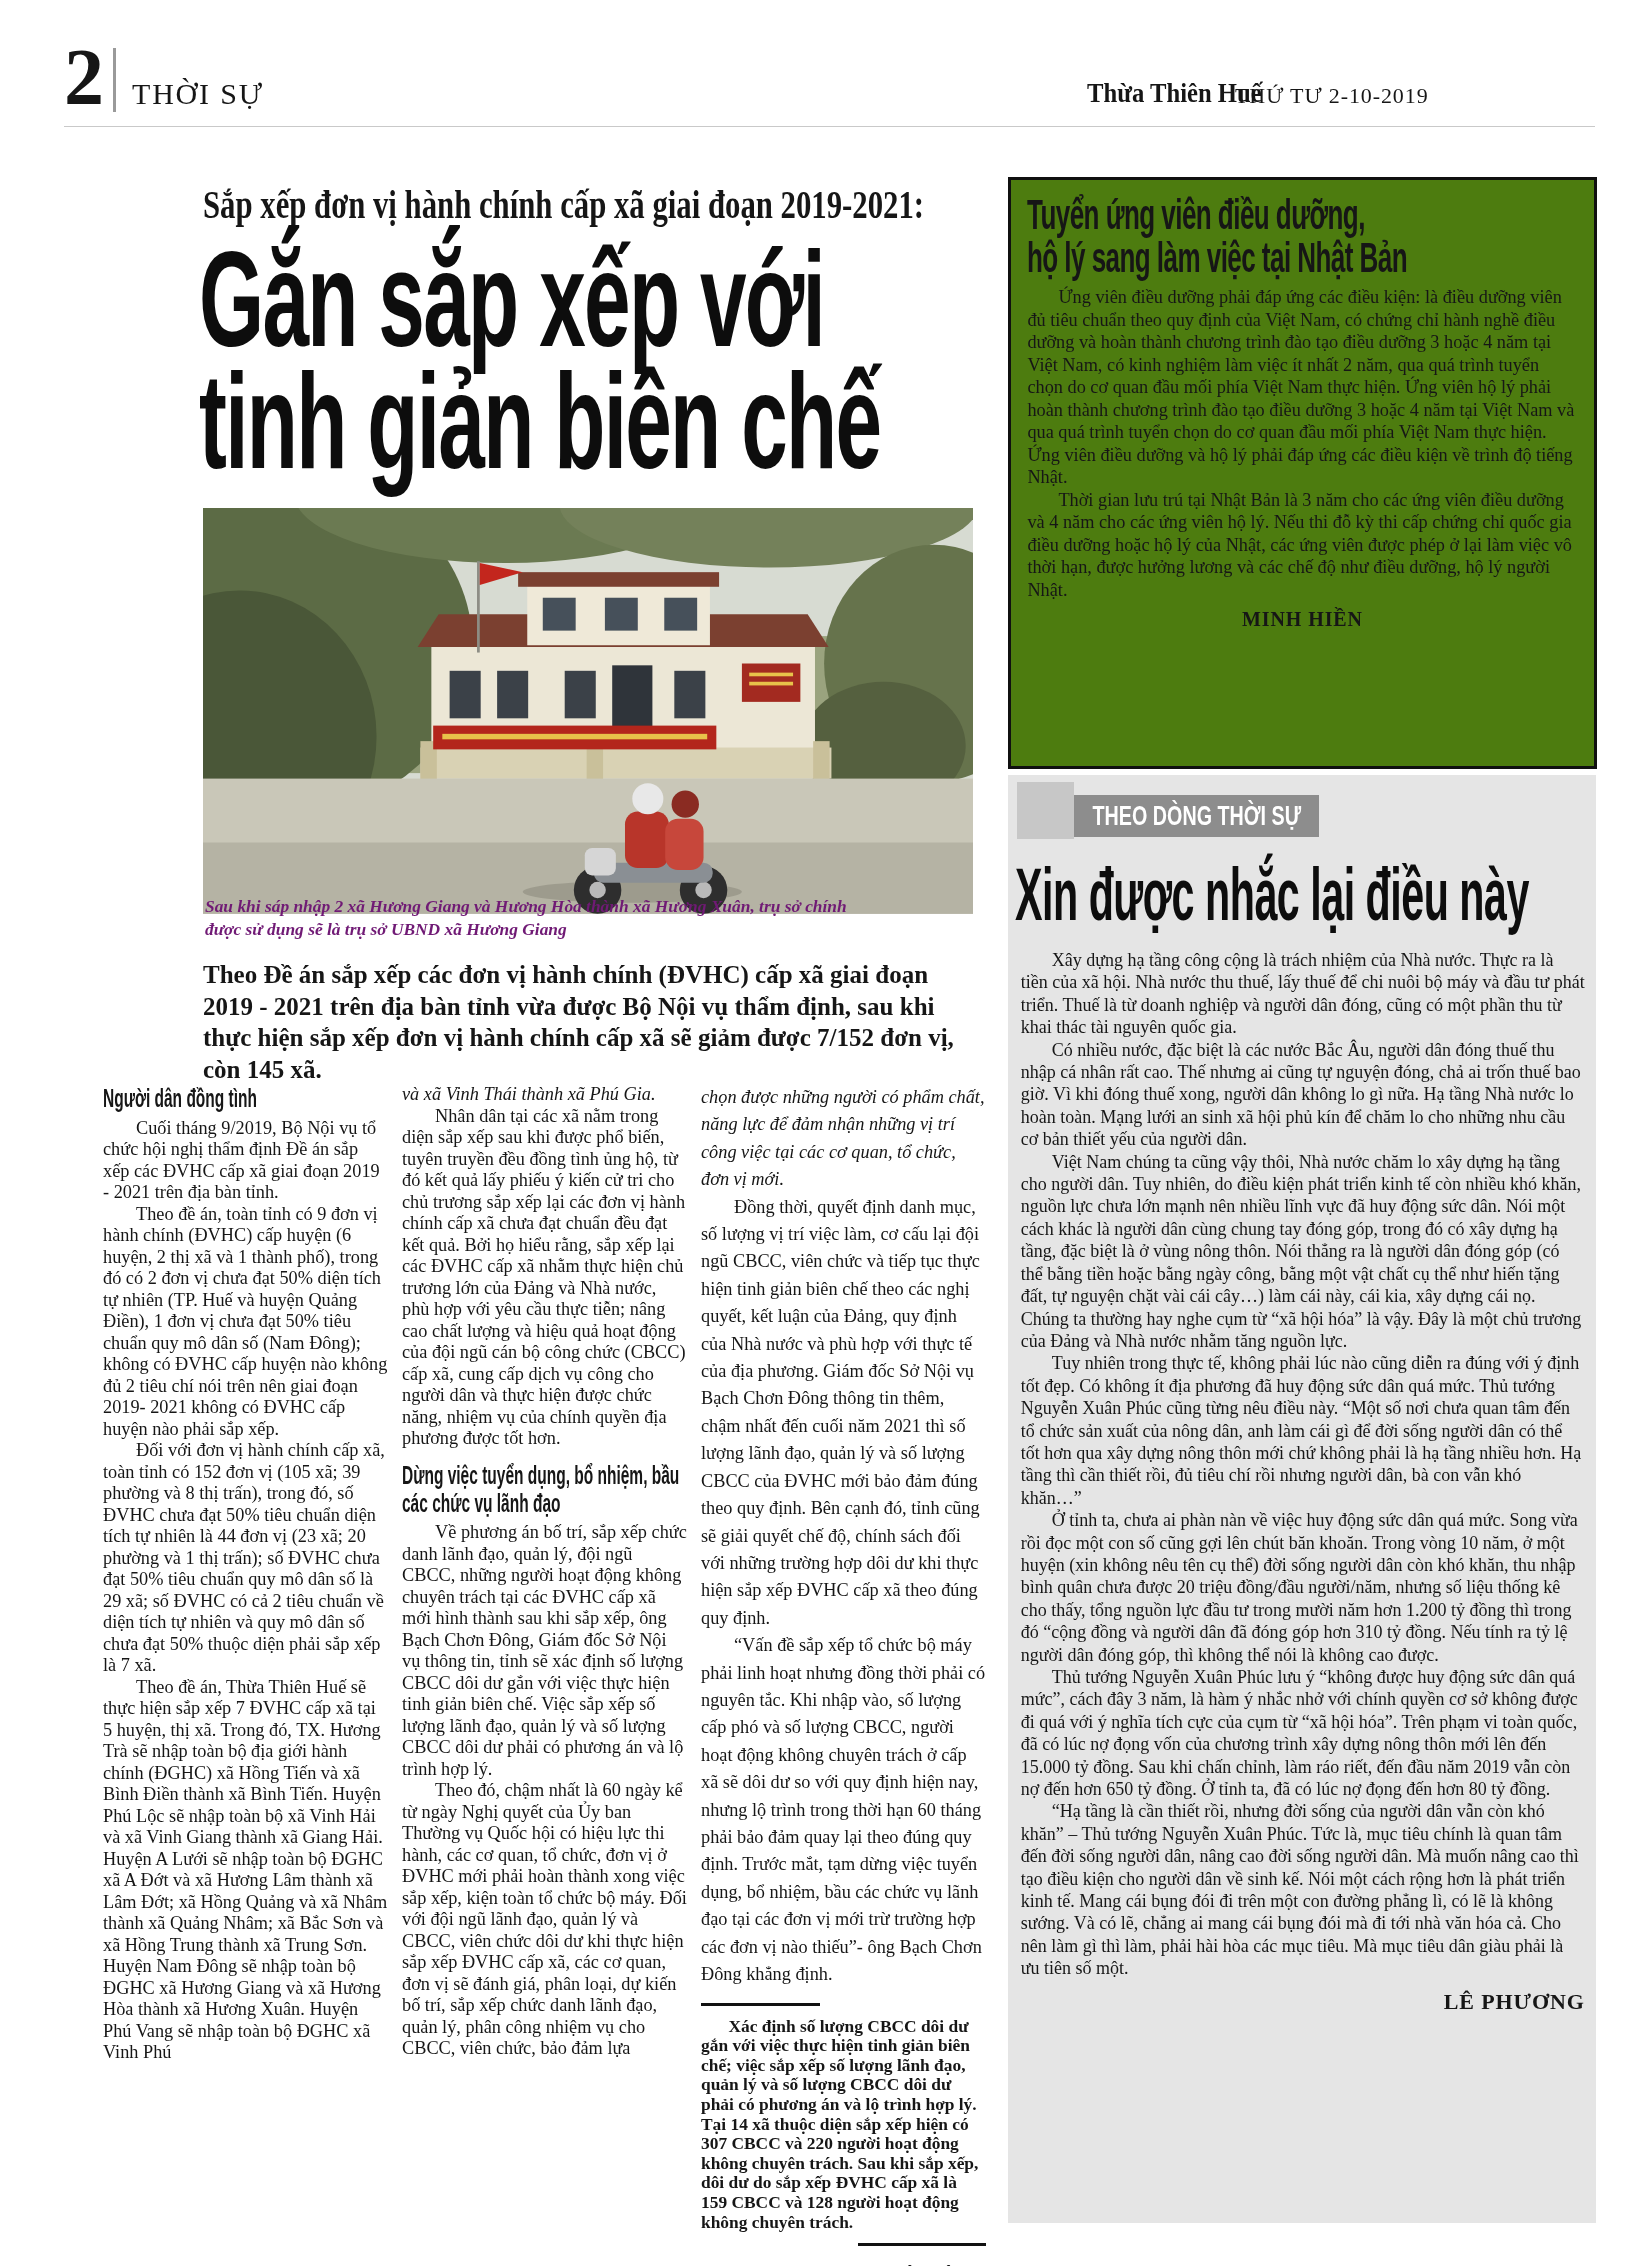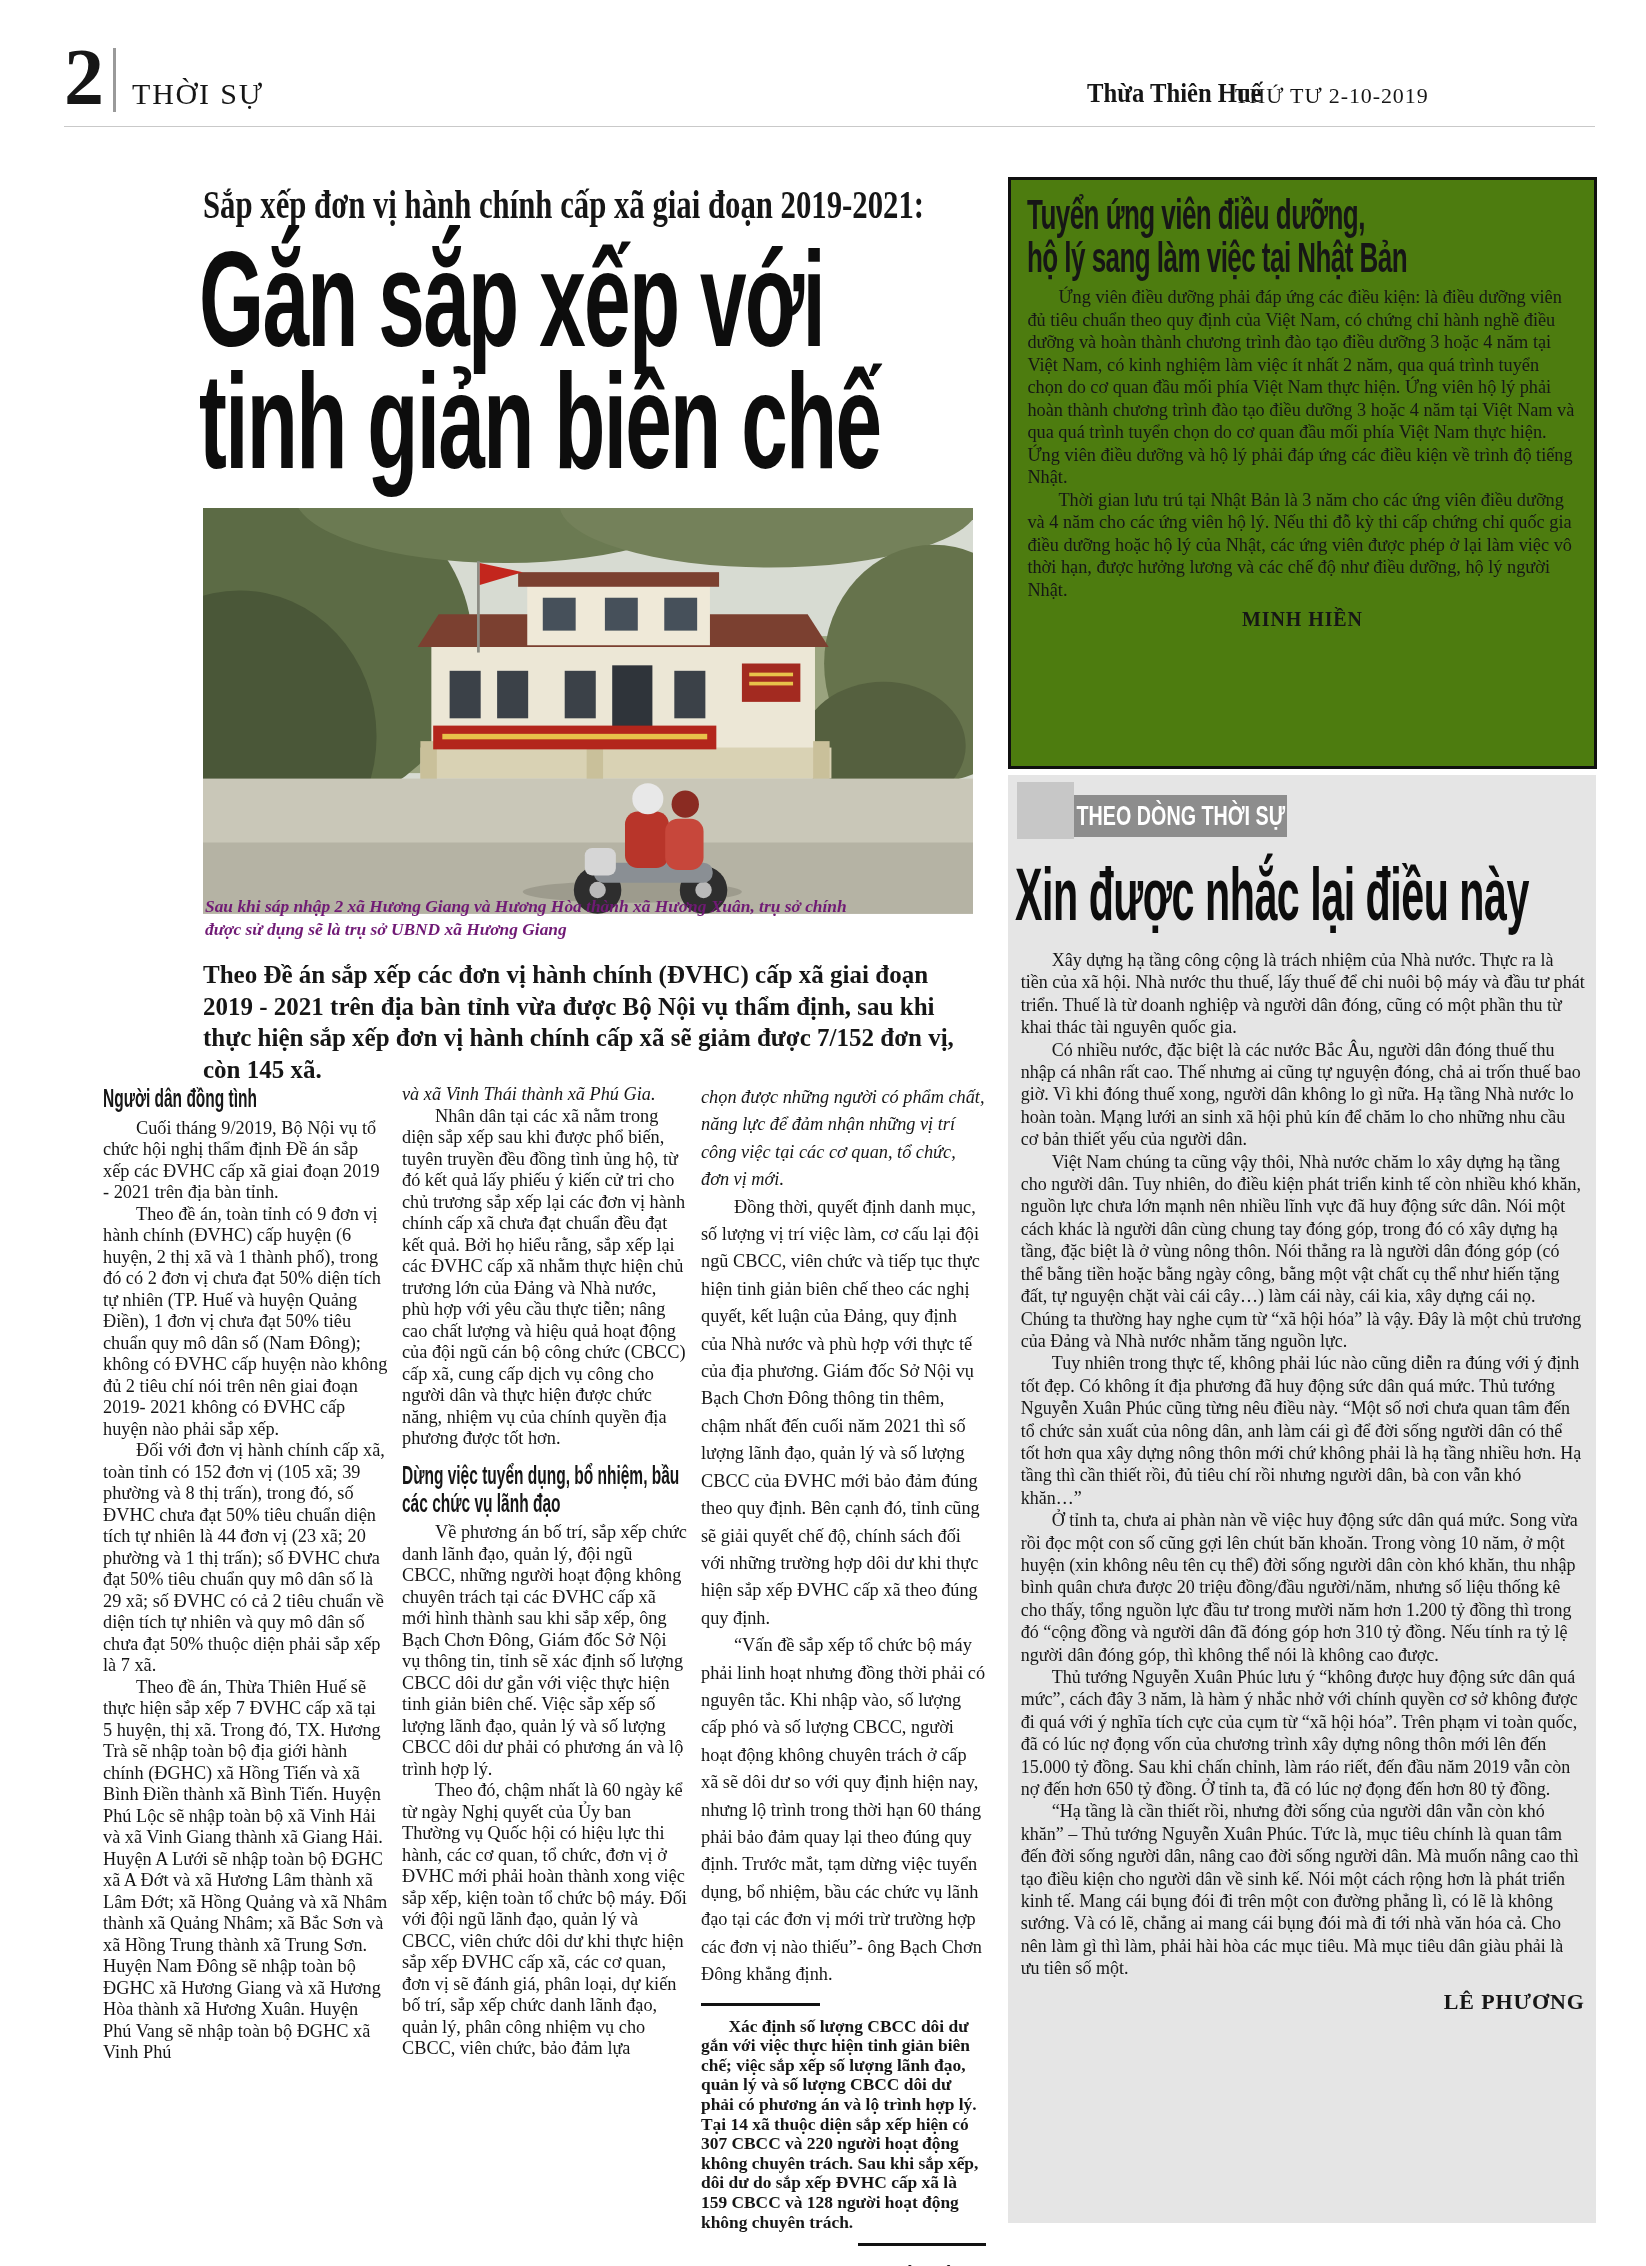--- a/index.html
+++ b/index.html
@@ -36,21 +36,21 @@
   .jobsbox{position:absolute;left:1008px;top:177px;width:589px;height:592px;box-sizing:border-box;
            border:3.7px solid #101010;background:#4d7c0f;padding:12.8px 16.4px 9.1px 16.4px;overflow:hidden;}
   .jobstitle{font:bold 42px/43px "Liberation Sans",sans-serif;letter-spacing:-0.9px;white-space:nowrap;
              transform:scaleX(0.62);transform-origin:left top;}
   .jobsbody{margin-top:7.3px;}
   .jobsbody p{font:18.3px/22.5px "Liberation Serif",serif;text-indent:31px;margin:0;}
   .jobsbyline{text-align:center;font:bold 20px "Liberation Serif",serif;letter-spacing:0.9px;margin-top:7px;}
   
   .oppanel{position:absolute;left:1008px;top:775px;width:588px;height:1448px;background:#e5e5e5;}
   .oplabel-sq{position:absolute;left:9.1px;top:7.3px;width:57px;height:57px;background:#c7c7c7;}
-  .oplabel-bar{position:absolute;left:66px;top:20px;width:213px;height:42px;background:#8d8d8d;
+  .oplabel-bar{position:absolute;left:66px;top:20px;width:245px;height:42px;background:#8d8d8d;
                display:flex;align-items:center;justify-content:center;}
   .oplabel-bar span{font:bold 27.4px "Liberation Sans",sans-serif;color:#ffffff;letter-spacing:0;
                     transform:scaleX(0.72);white-space:nowrap;}
   .ophead{position:absolute;left:7.3px;top:77px;font:bold 75px/84px "Liberation Sans",sans-serif;
           letter-spacing:-0.9px;white-space:nowrap;transform:scaleX(0.55);transform-origin:left top;color:#0d0d0d;}
   .opbody{position:absolute;left:12.8px;top:174px;width:564px;}
   .opbody p{font:18px/22.4px "Liberation Serif",serif;text-indent:31px;margin:0;}
   .opbyline{text-align:right;font:bold 22px "Liberation Serif",serif;letter-spacing:0.9px;margin-top:9.1px;}
 </style>
 </head>

